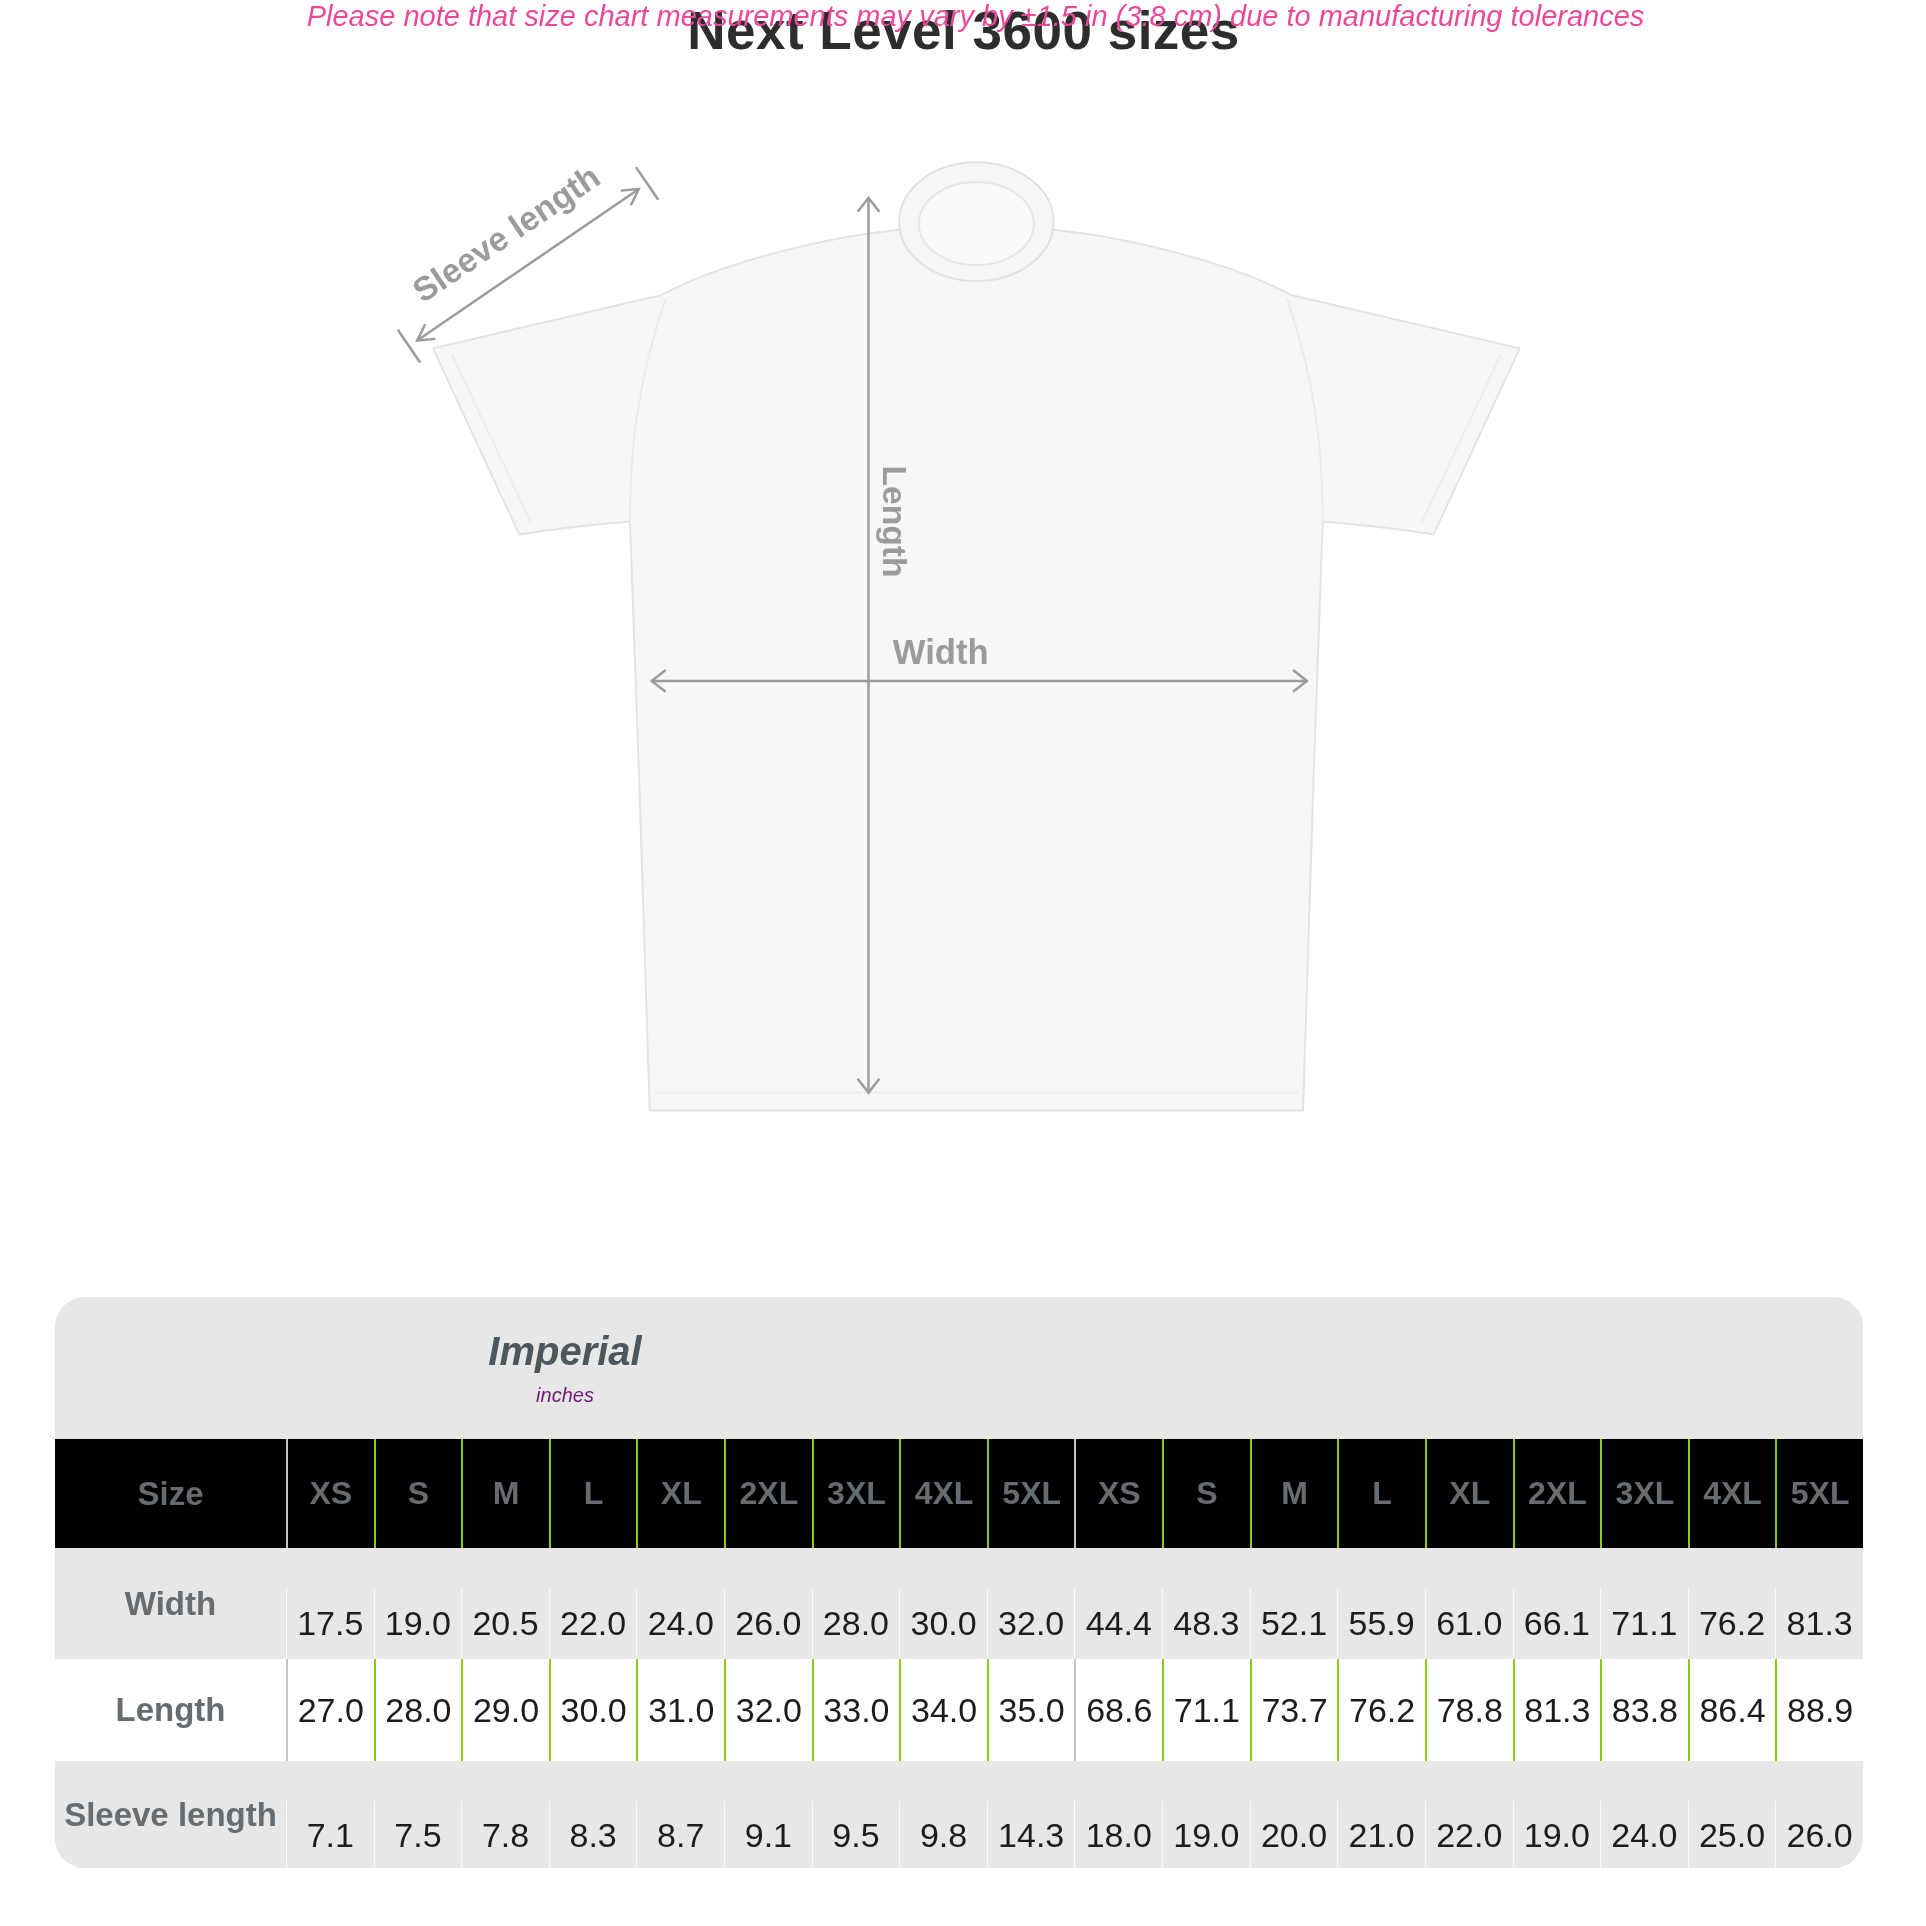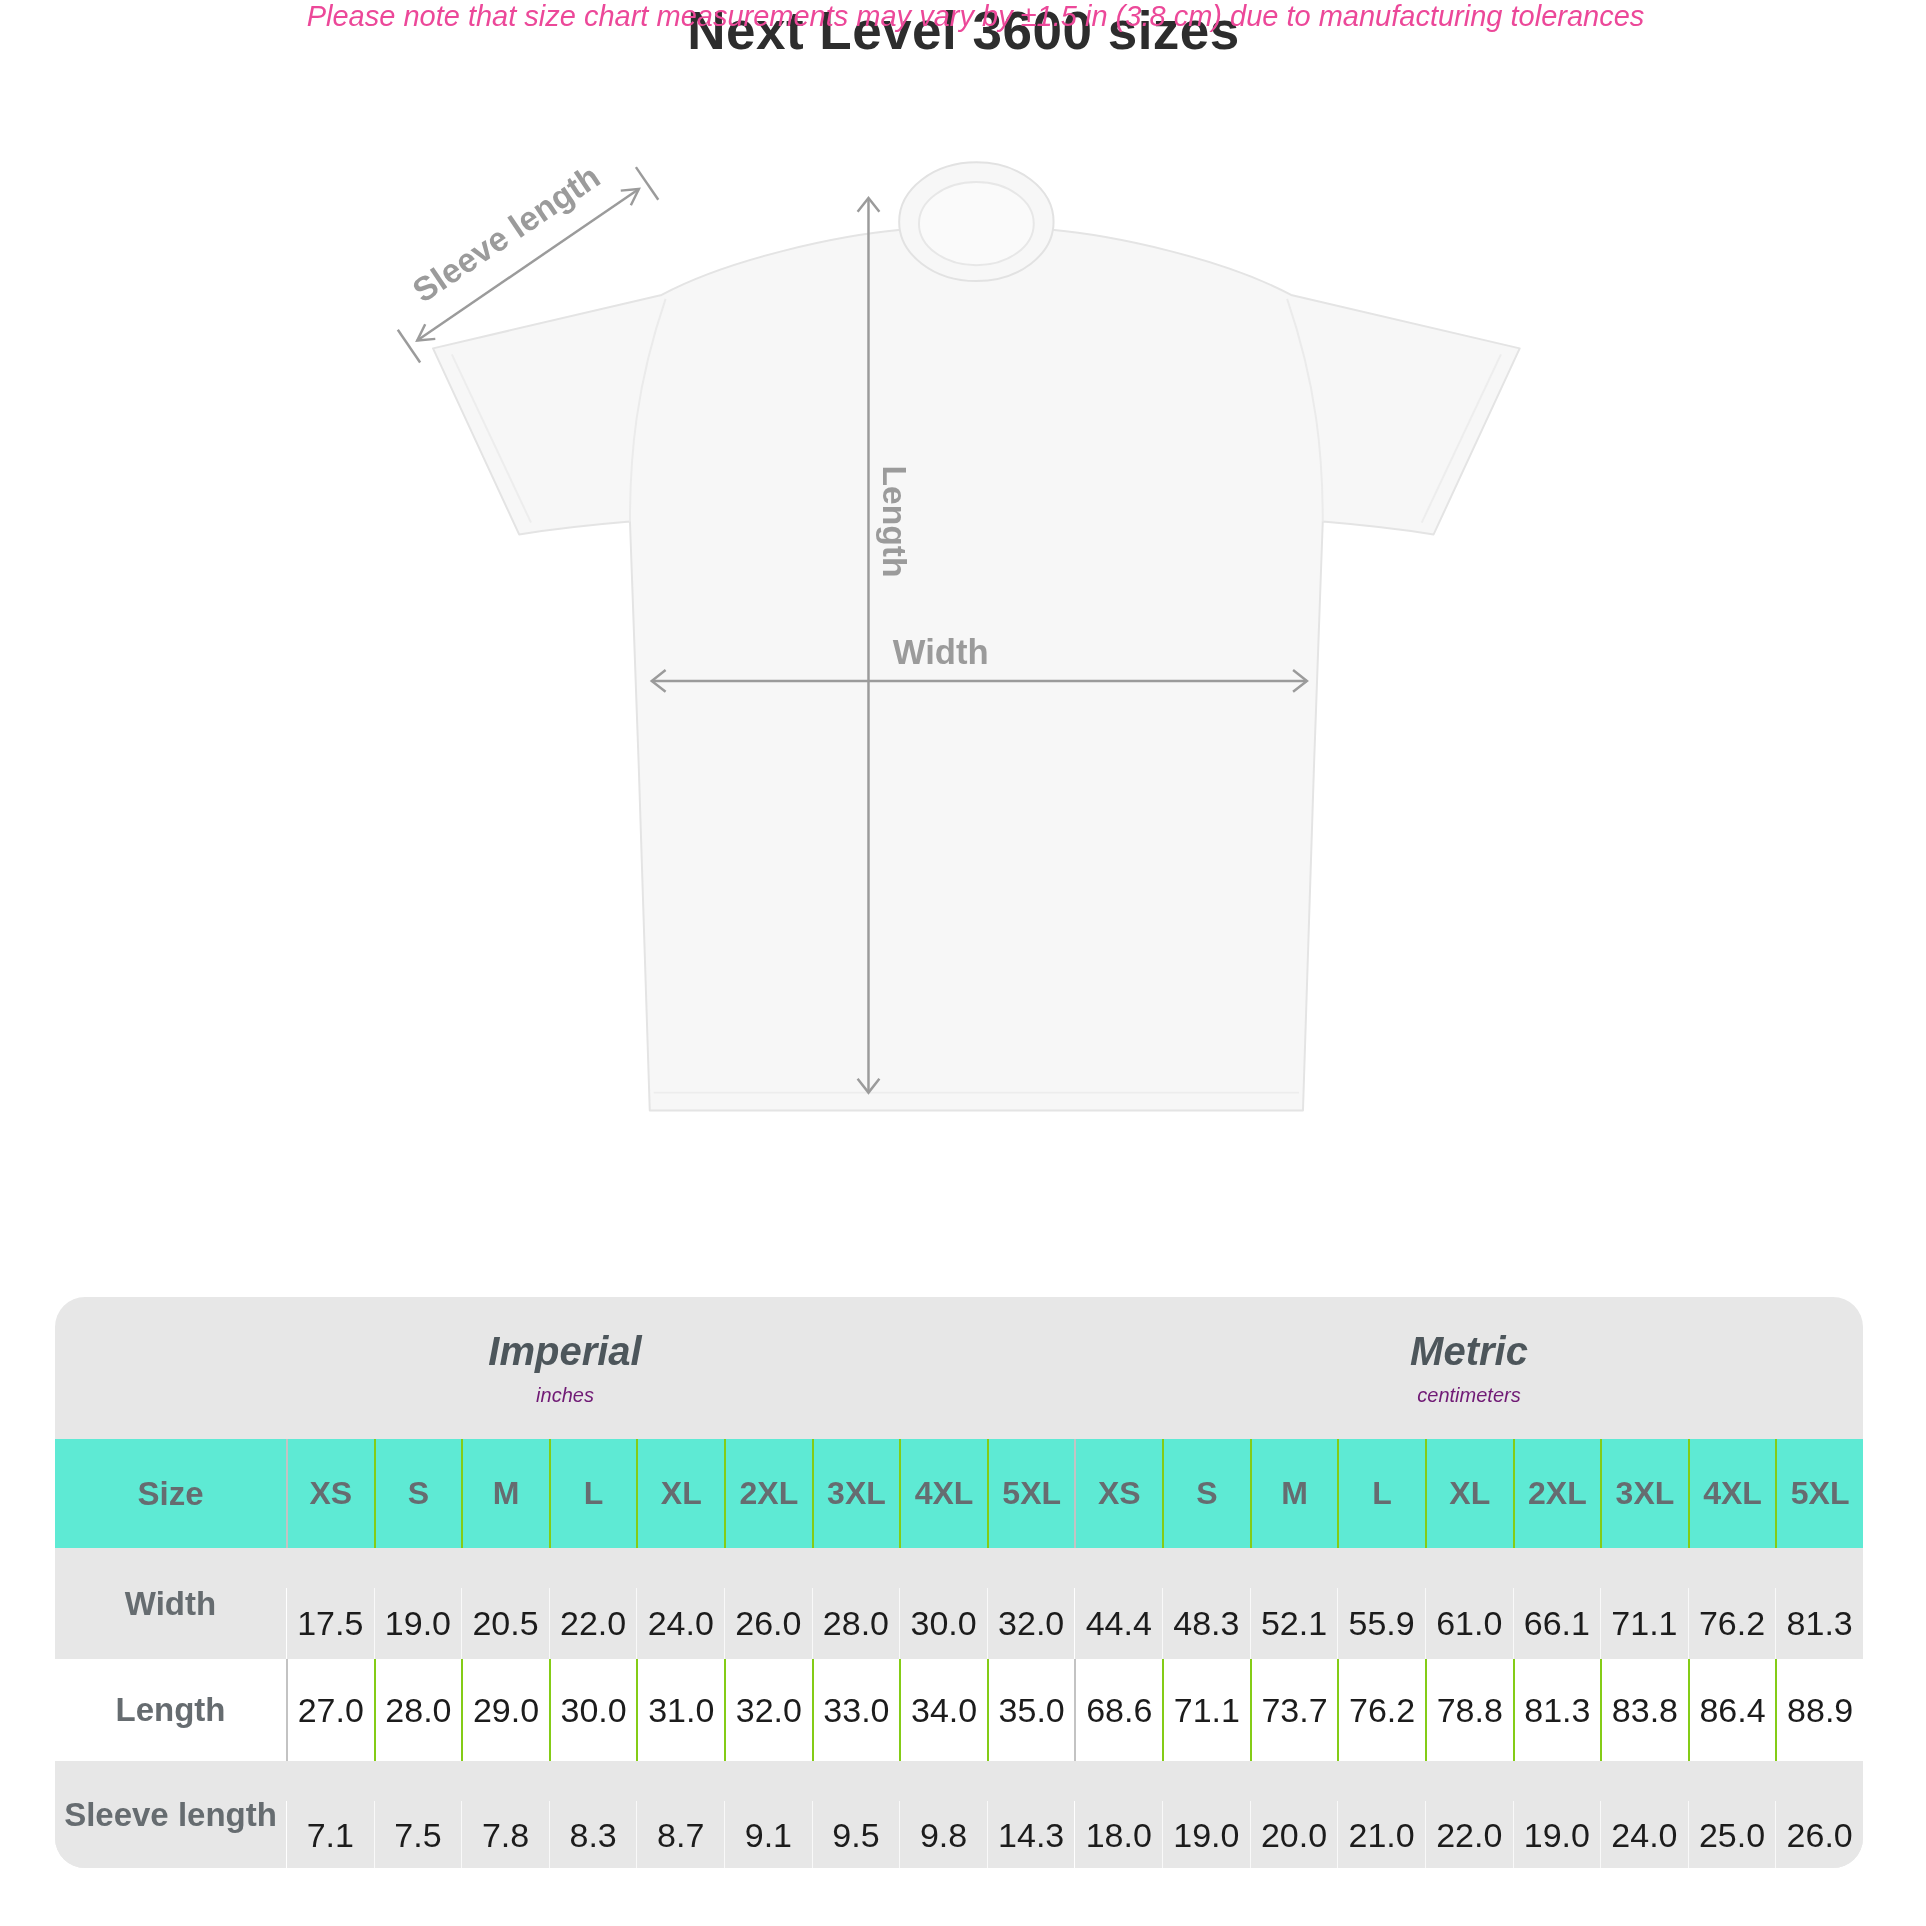--- a/index.html
+++ b/index.html
@@ -41,21 +41,21 @@
     overflow:hidden;
   }
   .band { display:flex; height:142px; }
   .band-half { display:flex; flex-direction:column; align-items:center; justify-content:center; gap:10px; }
   .band-half.imperial { width:1020px; }
   .band-half.metric   { width:788px; }
   .band-title { font-size:40px; font-weight:bold; font-style:italic; color:#4d565b; }
   .band-unit  { font-size:20px; font-style:italic; color:#701a75; }
 
   .trow { display:flex; }
-  .trow.r-head   { height:109px; background:#5eead4; }
+  .trow.r-head   { height:109px; background:#000000; }
   .trow.r-gray1  { height:111px; background:#e7e7e7; }
   .trow.r-white  { height:102px; background:#ffffff; }
   .trow.r-gray2  { height:108px; background:#e7e7e7; }
 
   .label-cell {
     width:231px; flex:none;
     display:flex; align-items:center; justify-content:center;
     font-size:33px; font-weight:bold; color:#666c70;
   }
   .cell {
@@ -134,24 +134,20 @@
 
   <div class="chart-title">Next Level 3600 sizes</div>
   <div class="chart-subtitle">Please note that size chart measurements may vary by ±1.5 in (3.8 cm) due to manufacturing tolerances</div>
 
   <div class="size-table">
 
     <div class="band">
       <div class="band-half imperial">
         <div class="band-title">Imperial</div>
         <div class="band-unit">inches</div>
-      </div>
-      <div class="band-half metric">
-        <div class="band-title">Metric</div>
-        <div class="band-unit">centimeters</div>
       </div>
     </div>
 
     <div class="trow r-head">
       <div class="label-cell">Size</div>
 
     <div class="cell head-cell">XS</div>
         <div class="cell head-cell">S</div>
         <div class="cell head-cell">M</div>
         <div class="cell head-cell">L</div>

